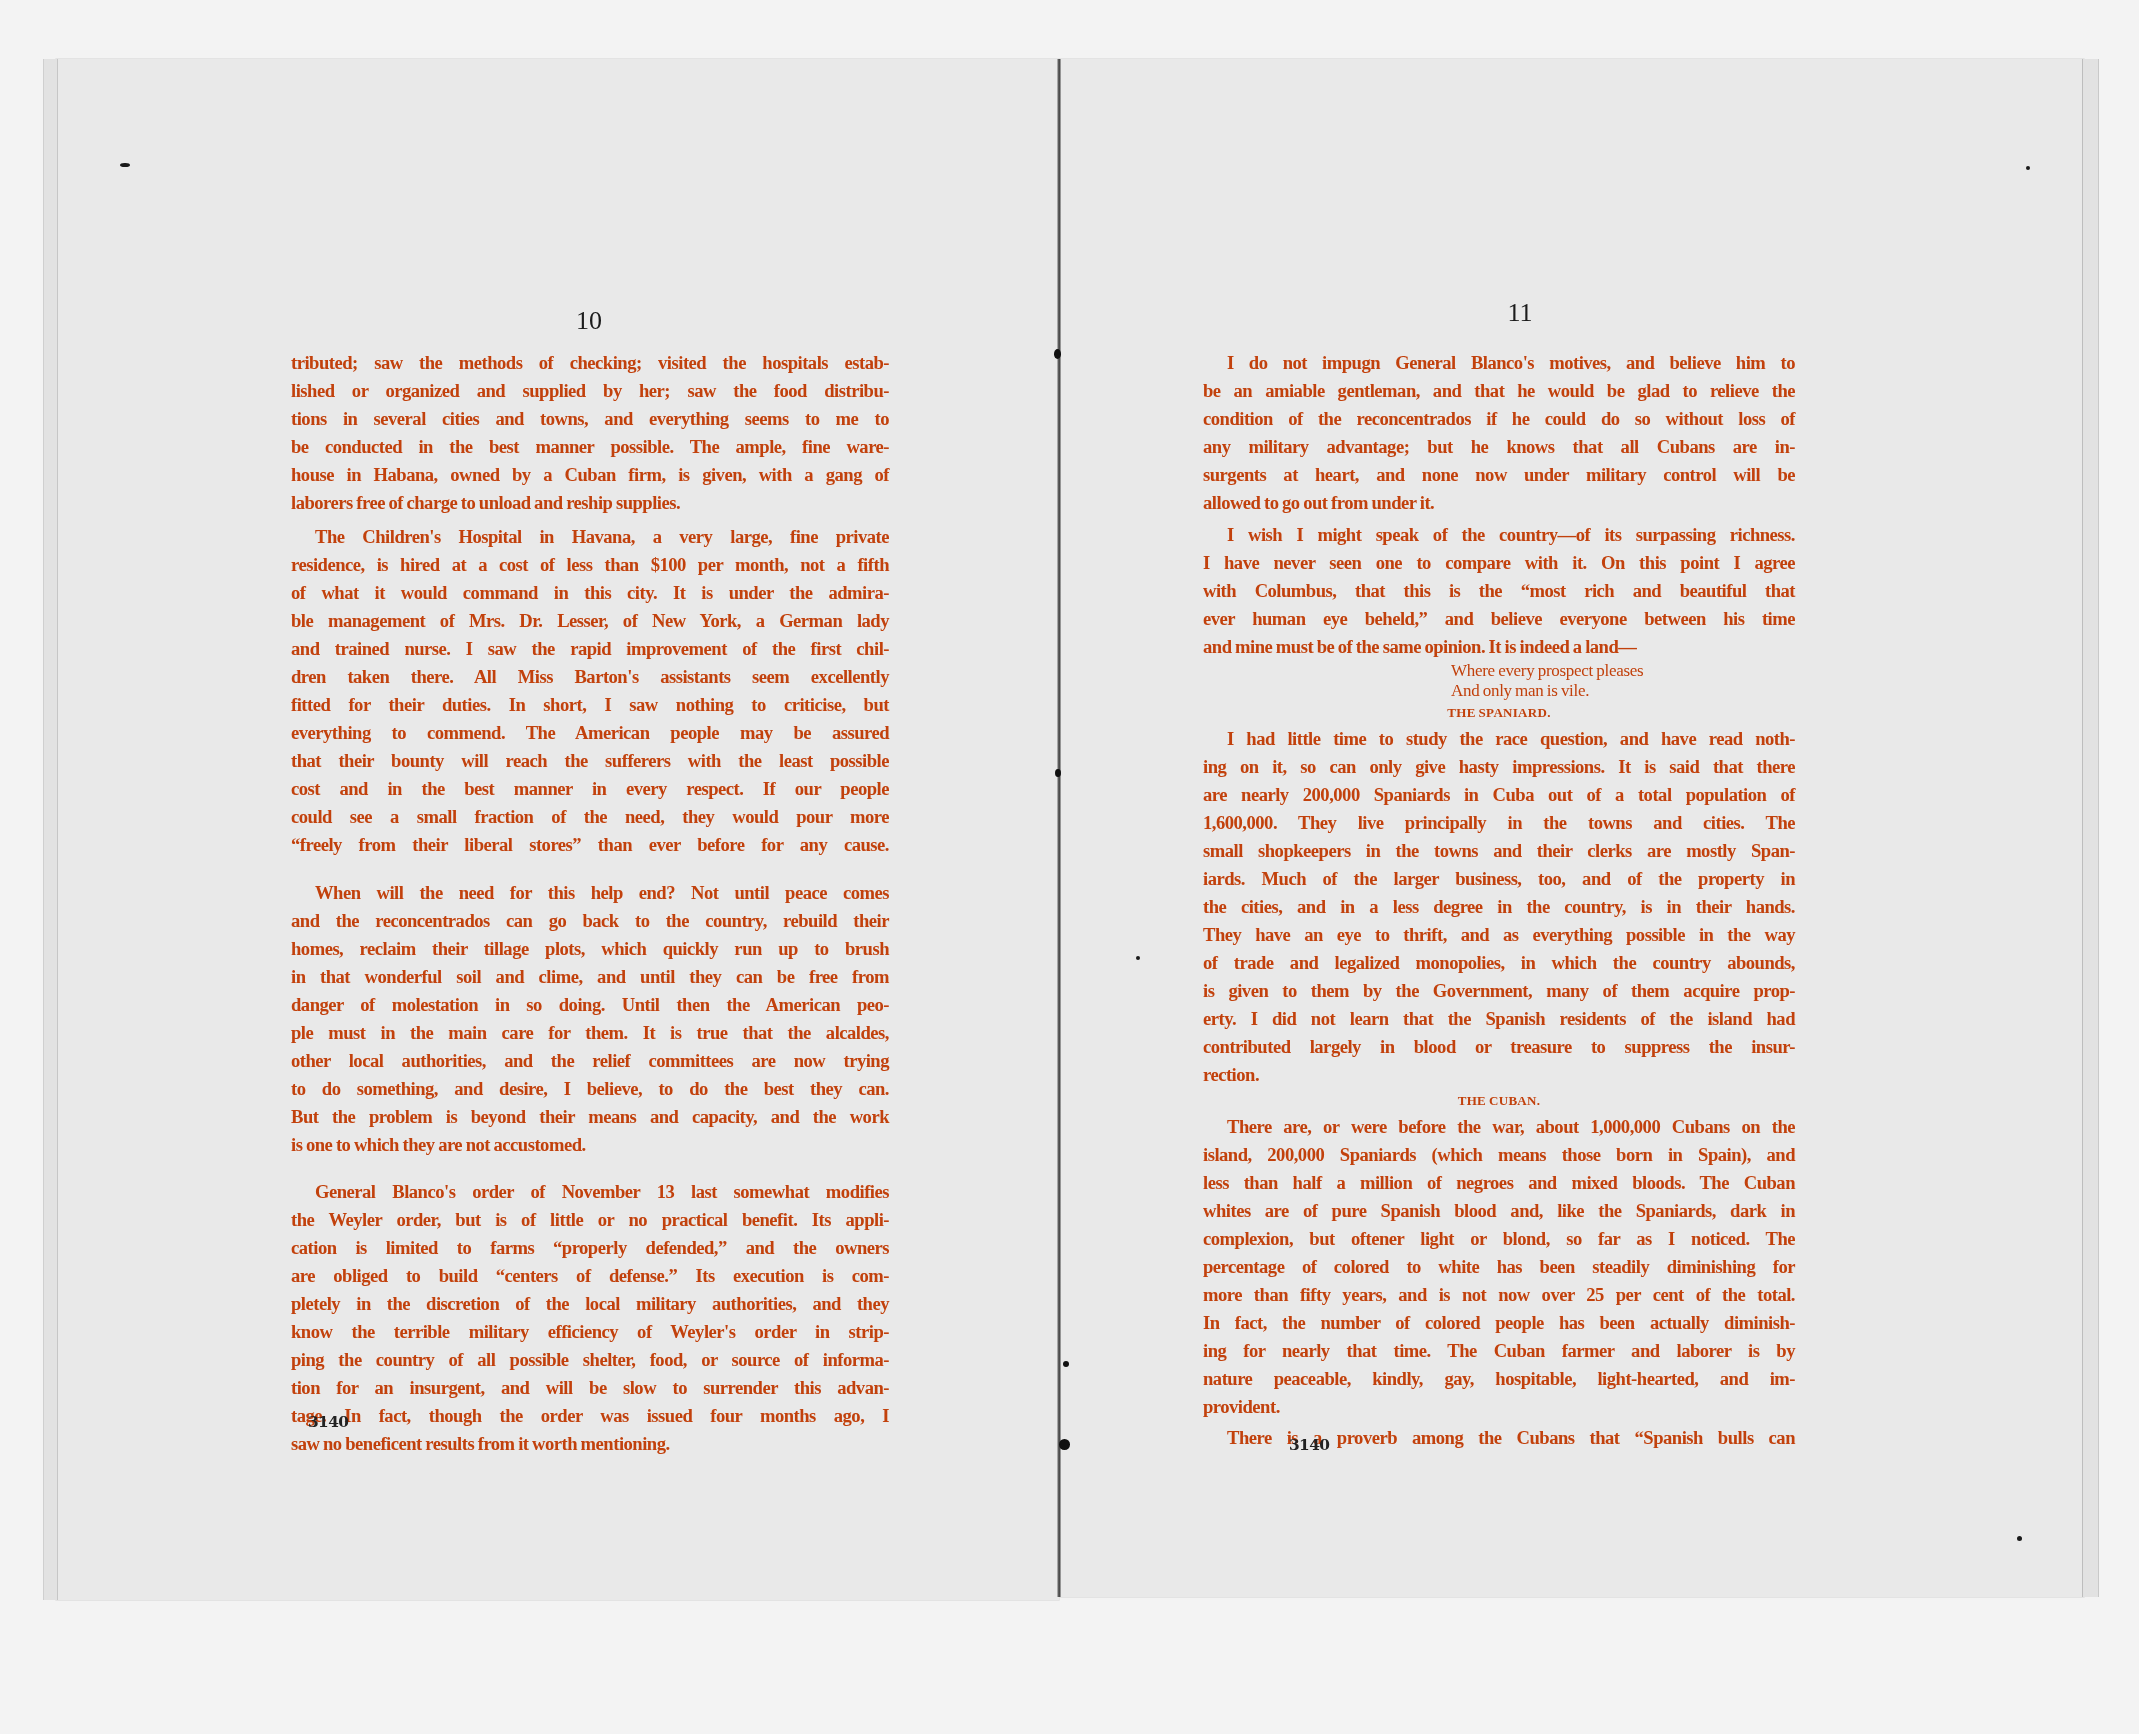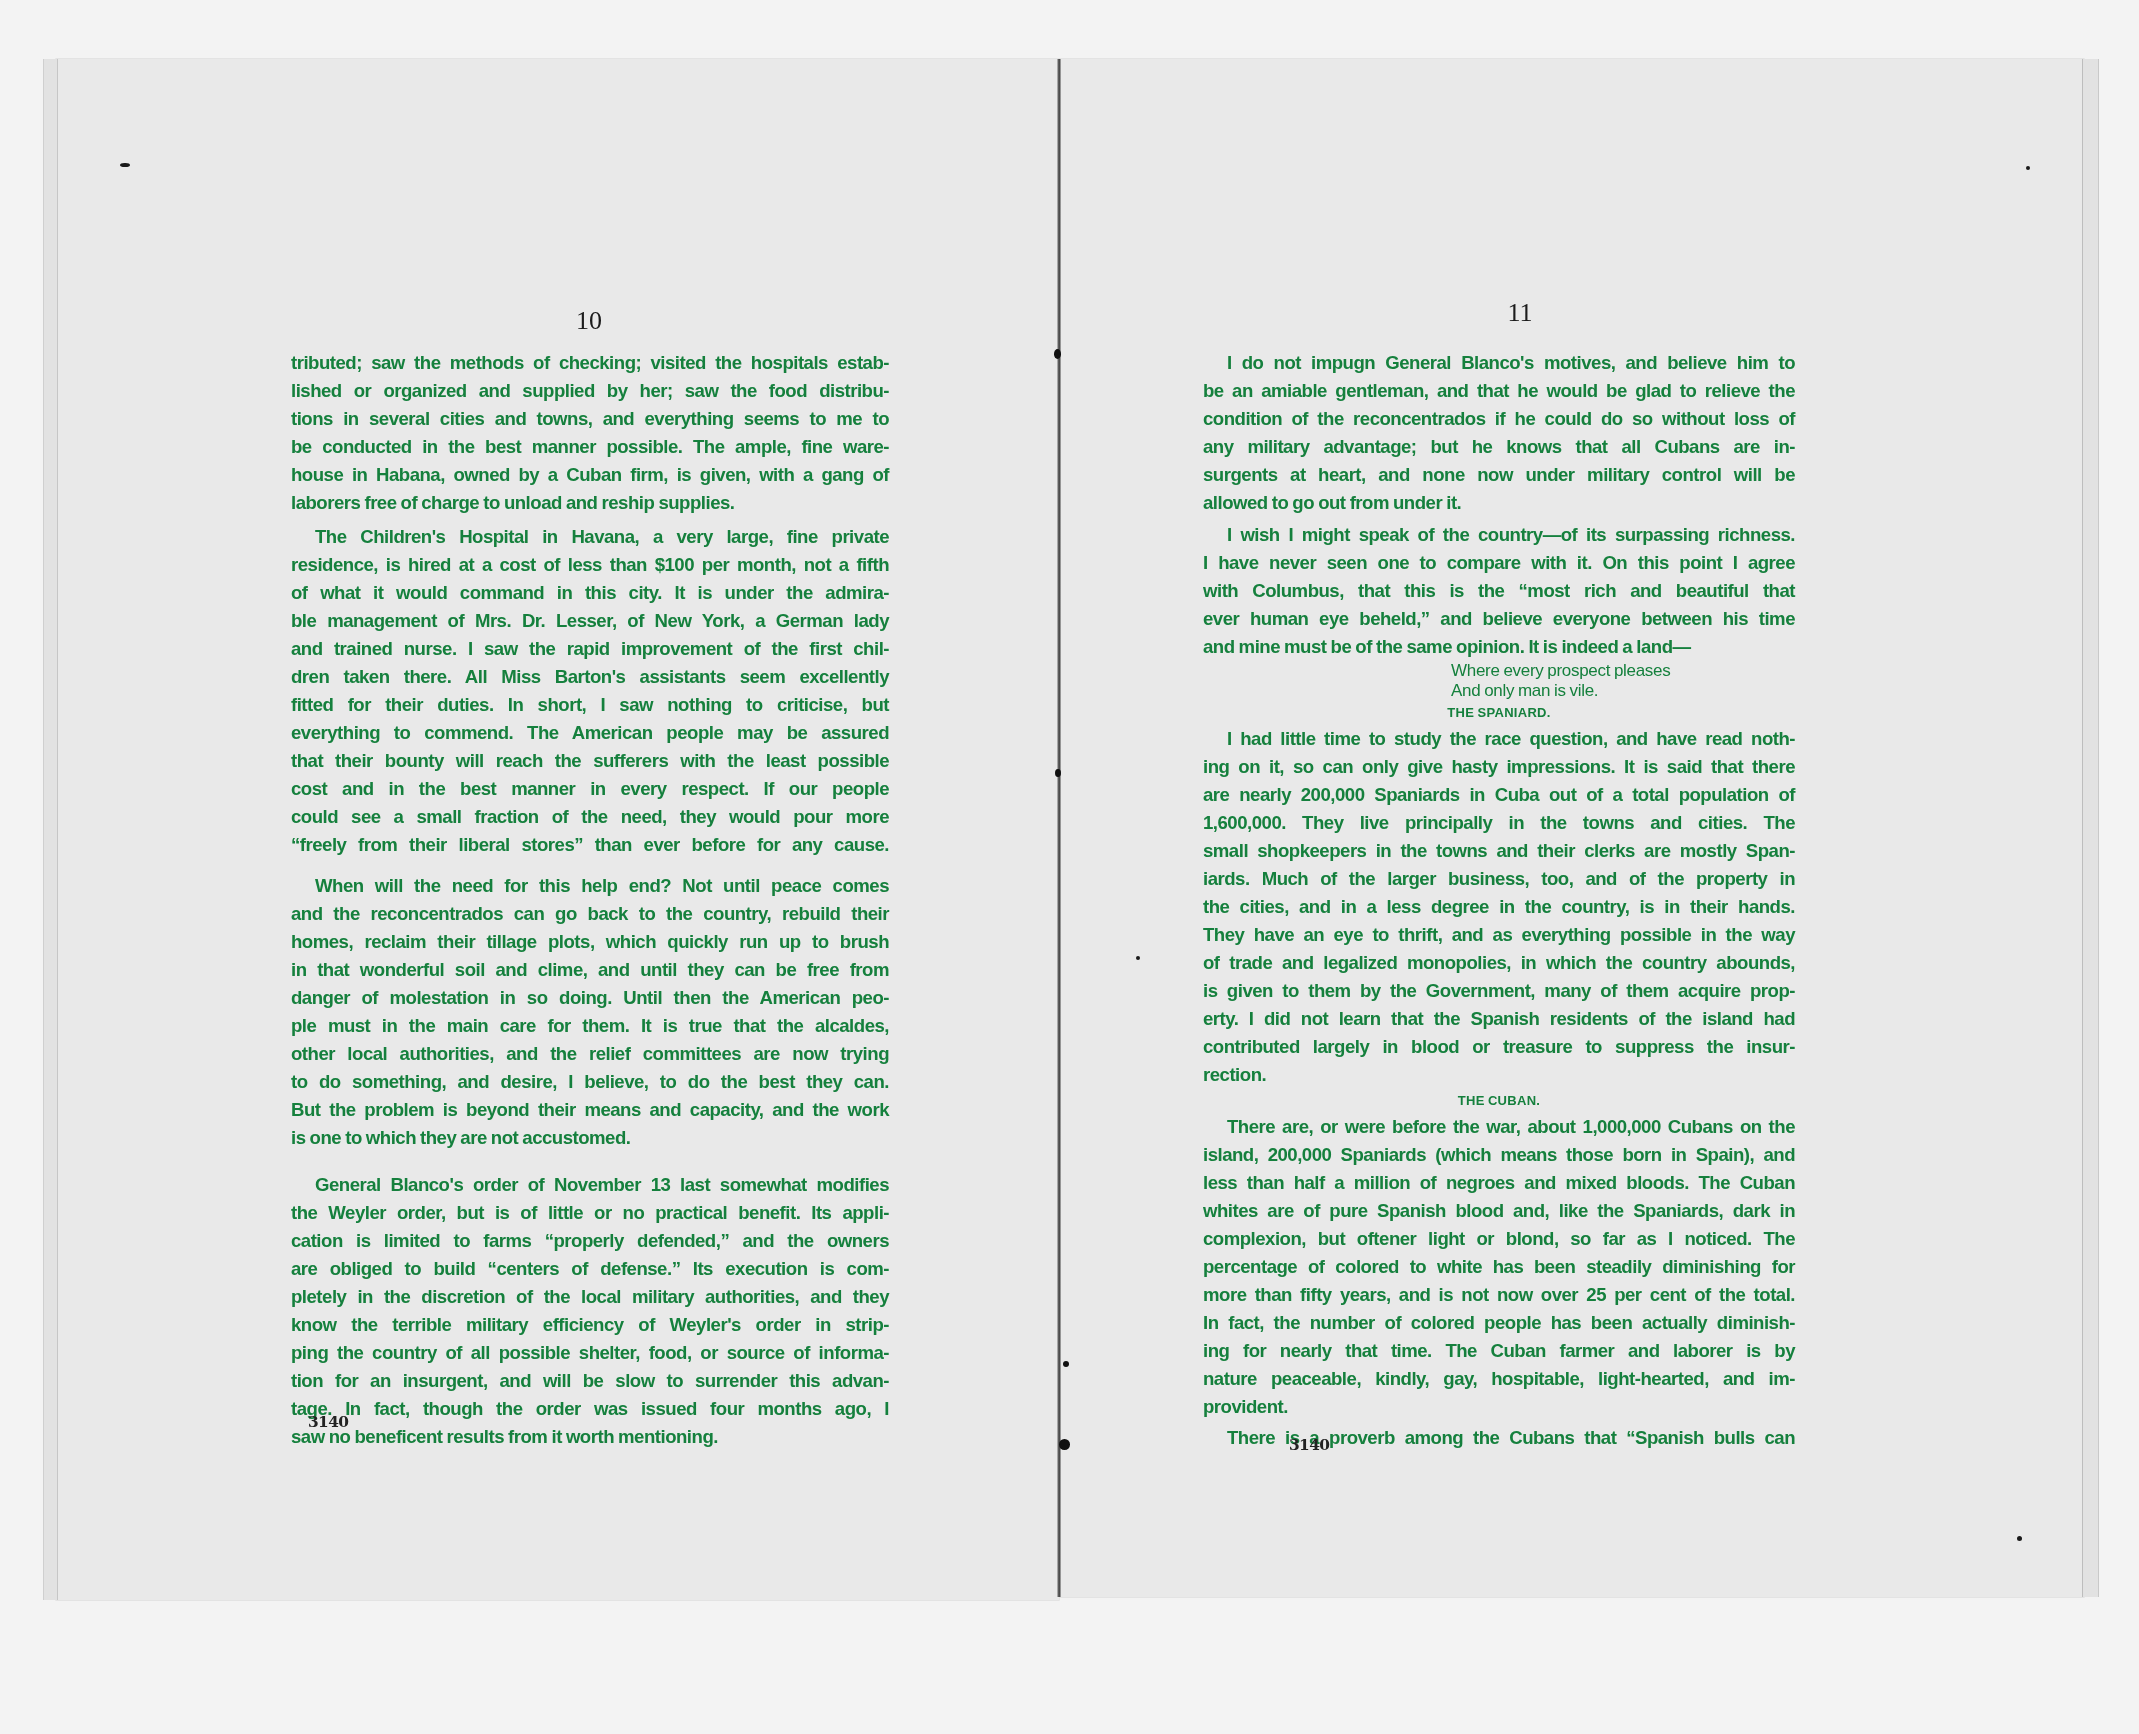--- a/index.html
+++ b/index.html
@@ -34,25 +34,25 @@
   }
   .speck {
     position: absolute; background: #1a1a1a; border-radius: 50%;
   }
   .pagenum {
     position: absolute; font-size: 26px; color: #1c1c1c; text-align: center; width: 118px;
     font-family: "Liberation Serif", serif;
   }
   .text {
     position: absolute;
-    font-family: Liberation Sans, sans-serif;
+    font-family: Liberation Serif, serif;
     font-weight: bold;
     font-size: 18.6px;
     line-height: 28px;
-    color: #15803d;
+    color: #c2410c;
     text-align: justify;
     letter-spacing: -0.5px;
     word-spacing: -0.6px;
   }
   .line { display: block; text-align: justify; text-align-last: justify; white-space: nowrap; }
   .line.last { text-align-last: left; }
   .line.ind { padding-left: 24px; }
   .verse {
     font-weight: normal; font-size: 17px; line-height: 20px; text-align: left;
     padding-left: 248px; letter-spacing: -0.3px;
@@ -101,21 +101,21 @@
   <span class="line">residence, is hired at a cost of less than $100 per month, not a fifth</span>
   <span class="line">of what it would command in this city. It is under the admira-</span>
   <span class="line">ble management of Mrs. Dr. Lesser, of New York, a German lady</span>
   <span class="line">and trained nurse. I saw the rapid improvement of the first chil-</span>
   <span class="line">dren taken there. All Miss Barton's assistants seem excellently</span>
   <span class="line">fitted for their duties. In short, I saw nothing to criticise, but</span>
   <span class="line">everything to commend. The American people may be assured</span>
   <span class="line">that their bounty will reach the sufferers with the least possible</span>
   <span class="line">cost and in the best manner in every respect. If our people</span>
   <span class="line">could see a small fraction of the need, they would pour more</span>
-  <span class="line" style="margin-bottom:13px;">“freely from their liberal stores” than ever before for any cause.</span>
+  <span class="line" style="margin-bottom:20px;">“freely from their liberal stores” than ever before for any cause.</span>
   <span class="line ind">When will the need for this help end? Not until peace comes</span>
   <span class="line">and the reconcentrados can go back to the country, rebuild their</span>
   <span class="line">homes, reclaim their tillage plots, which quickly run up to brush</span>
   <span class="line">in that wonderful soil and clime, and until they can be free from</span>
   <span class="line">danger of molestation in so doing. Until then the American peo-</span>
   <span class="line">ple must in the main care for them. It is true that the alcaldes,</span>
   <span class="line">other local authorities, and the relief committees are now trying</span>
   <span class="line">to do something, and desire, I believe, to do the best they can.</span>
   <span class="line">But the problem is beyond their means and capacity, and the work</span>
   <span class="line last" style="margin-bottom:19px;">is one to which they are not accustomed.</span>

